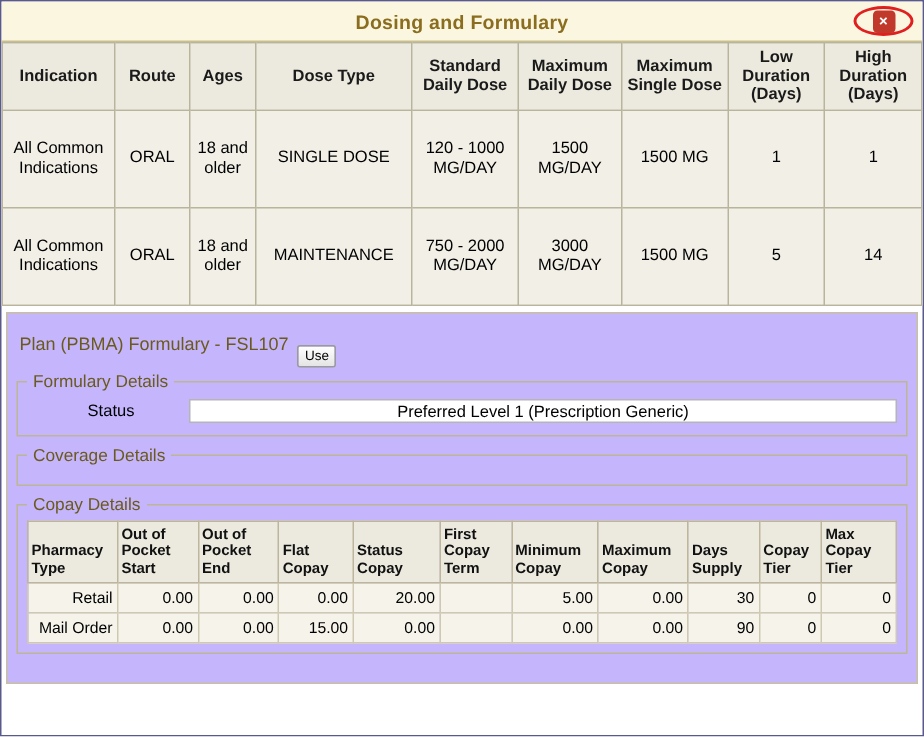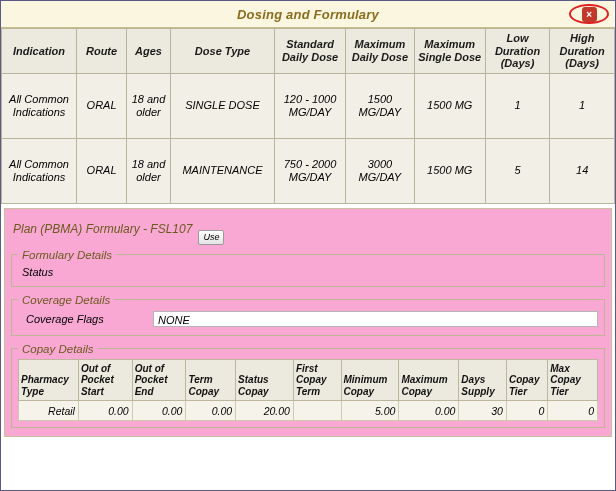--- a/index.html
+++ b/index.html
@@ -13,21 +13,20 @@
     color: #000000;
   }
   #app {
     position: relative;
     width: 616px;
     height: 491px;
     box-sizing: border-box;
     border: 1px solid #5a5a8a;
     background: #ffffff;
     overflow: hidden;
-    font-style: italic;
   }
 
   
   .titlebar {
     position: relative;
     height: 26px;
     background: #fbf6df;
     border-bottom: 1px solid #c9bf8e;
     display: flex;
     align-items: center;
@@ -101,22 +100,22 @@
     text-align: center;
     vertical-align: middle;
     line-height: 1.2;
     height: 52px;
   }
 
   
   .formulary {
     margin: 4px 3px 0 3px;
     border: 1px solid #c8c0a0;
-    background: #f9a8d4;
-    padding: 4px 6px 1px 6px;
+    background: #c4b5fd;
+    padding: 4px 6px 12px 6px;
     box-sizing: border-box;
   }
   .formulary-header {
     display: flex;
     align-items: center;
     gap: 6px;
     font-size: 12px;
     color: #6b5a1e;
     font-weight: normal;
     margin: 1px 0 4px 2px;
@@ -141,20 +140,21 @@
   fieldset.group > legend {
     font-size: 11.5px;
     color: #6b5a1e;
     padding: 0 4px;
   }
 
   .row {
     display: flex;
     align-items: center;
     margin: 2px 0;
+    text-align: center;
   }
   .row .lbl {
     width: 108px;
     font-size: 11px;
     color: #000;
     padding-left: 4px;
     box-sizing: border-box;
   }
   .row .val {
     flex: 1;
@@ -266,28 +266,27 @@
   <div class="formulary">
     <div class="formulary-header">
       <span>Plan (PBMA) Formulary - FSL107</span>
       <span class="use-btn">Use</span>
     </div>
 
     <fieldset class="group">
       <legend>Formulary Details</legend>
       <div class="row">
         <div class="lbl">Status</div>
+        <div class="val">Preferred Level 1 (Prescription Generic)</div>
       </div>
     </fieldset>
 
     <fieldset class="group coverage">
       <legend>Coverage Details</legend>
       <div class="row">
-        <div class="lbl">Coverage Flags</div>
-        <div class="val">NONE</div>
       </div>
     </fieldset>
 
     <fieldset class="group">
       <legend>Copay Details</legend>
       <table class="copay">
         <colgroup>
           <col style="width:58px">
             <col style="width:52px">
             <col style="width:52px">
@@ -298,21 +297,21 @@
             <col style="width:58px">
             <col style="width:46px">
           <col style="width:40px">
             <col style="width:48px">
         </colgroup>
         <thead>
           <tr>
             <th>Pharmacy Type</th>
             <th>Out of Pocket Start</th>
             <th>Out of Pocket End</th>
-            <th>Term Copay</th>
+            <th>Flat Copay</th>
             <th>Status Copay</th>
             <th>First Copay Term</th>
             <th>Minimum Copay</th>
             <th>Maximum Copay</th>
             <th>Days Supply</th>
             <th>Copay Tier</th>
             <th>Max Copay Tier</th>
           </tr>
         </thead>
         <tbody>
@@ -322,18 +321,31 @@
             <td>0.00</td>
             <td>0.00</td>
             <td>20.00</td>
             <td></td>
             <td>5.00</td>
             <td>0.00</td>
             <td>30</td>
             <td>0</td>
             <td>0</td>
           </tr>
+          <tr>
+            <td>Mail Order</td>
+            <td>0.00</td>
+            <td>0.00</td>
+            <td>15.00</td>
+            <td>0.00</td>
+            <td></td>
+            <td>0.00</td>
+            <td>0.00</td>
+            <td>90</td>
+            <td>0</td>
+            <td>0</td>
+          </tr>
         </tbody>
       </table>
     </fieldset>
   </div>
 
 </div>
 
 </body></html>

